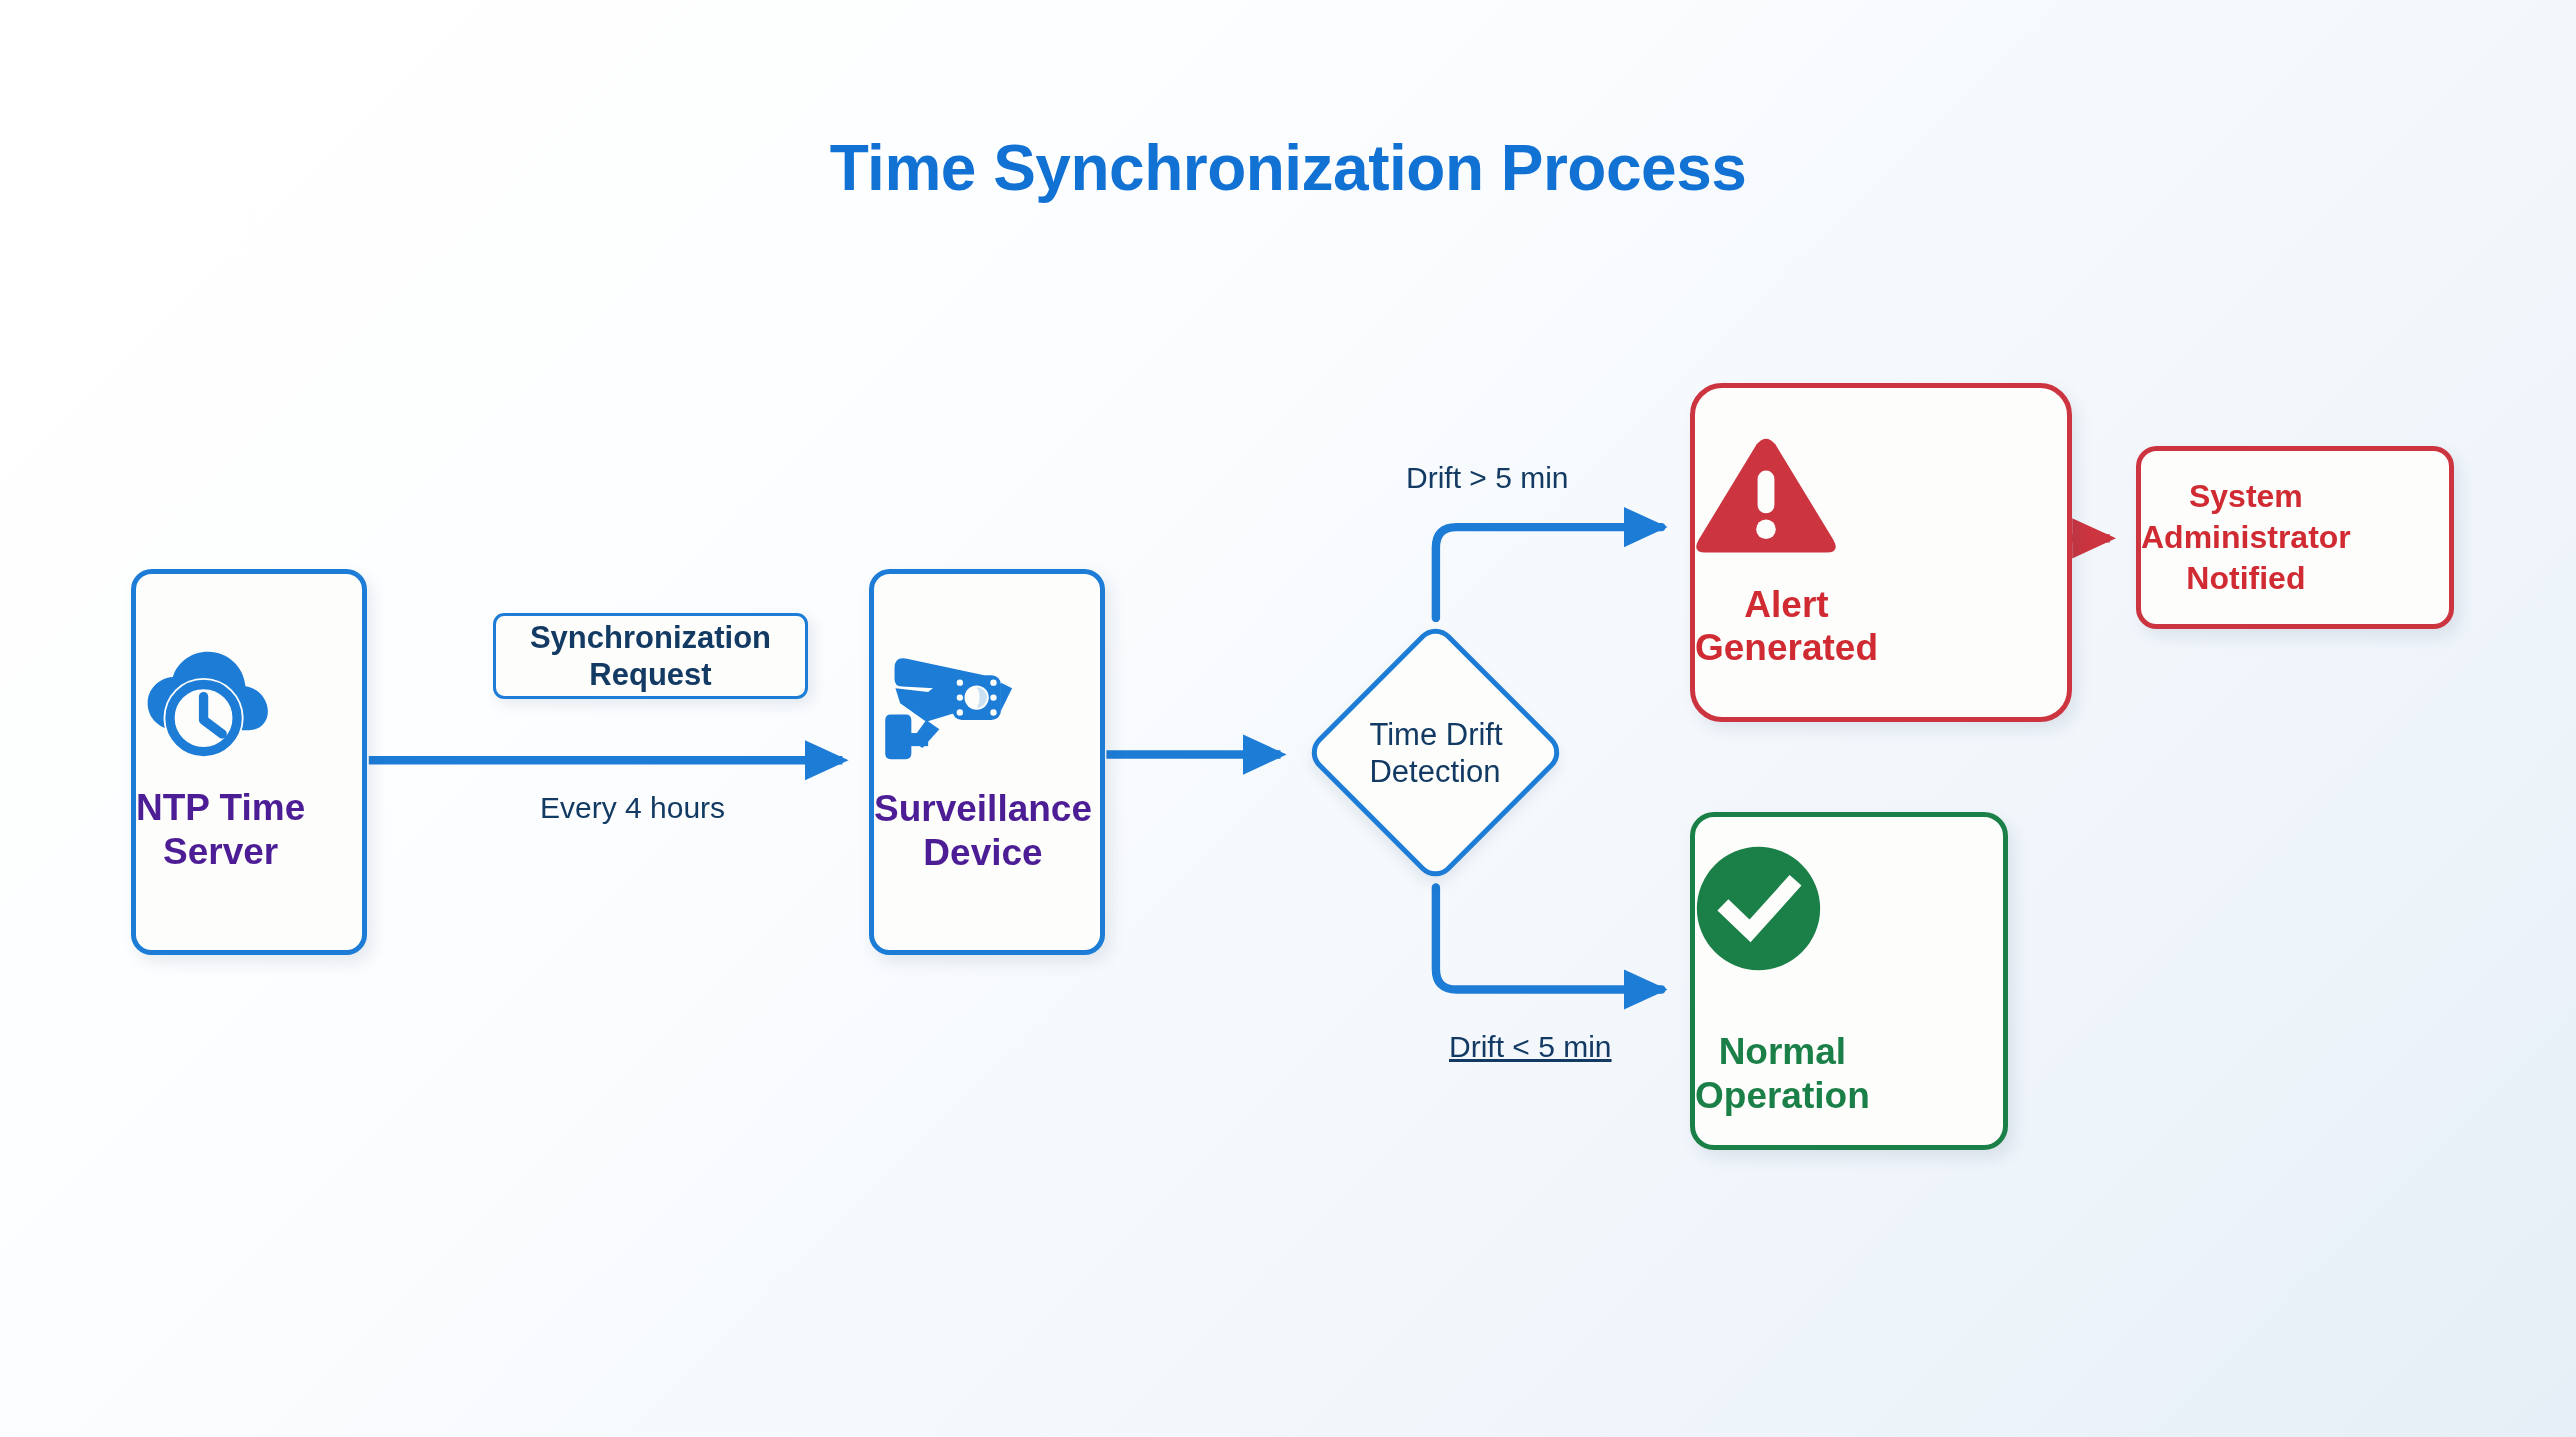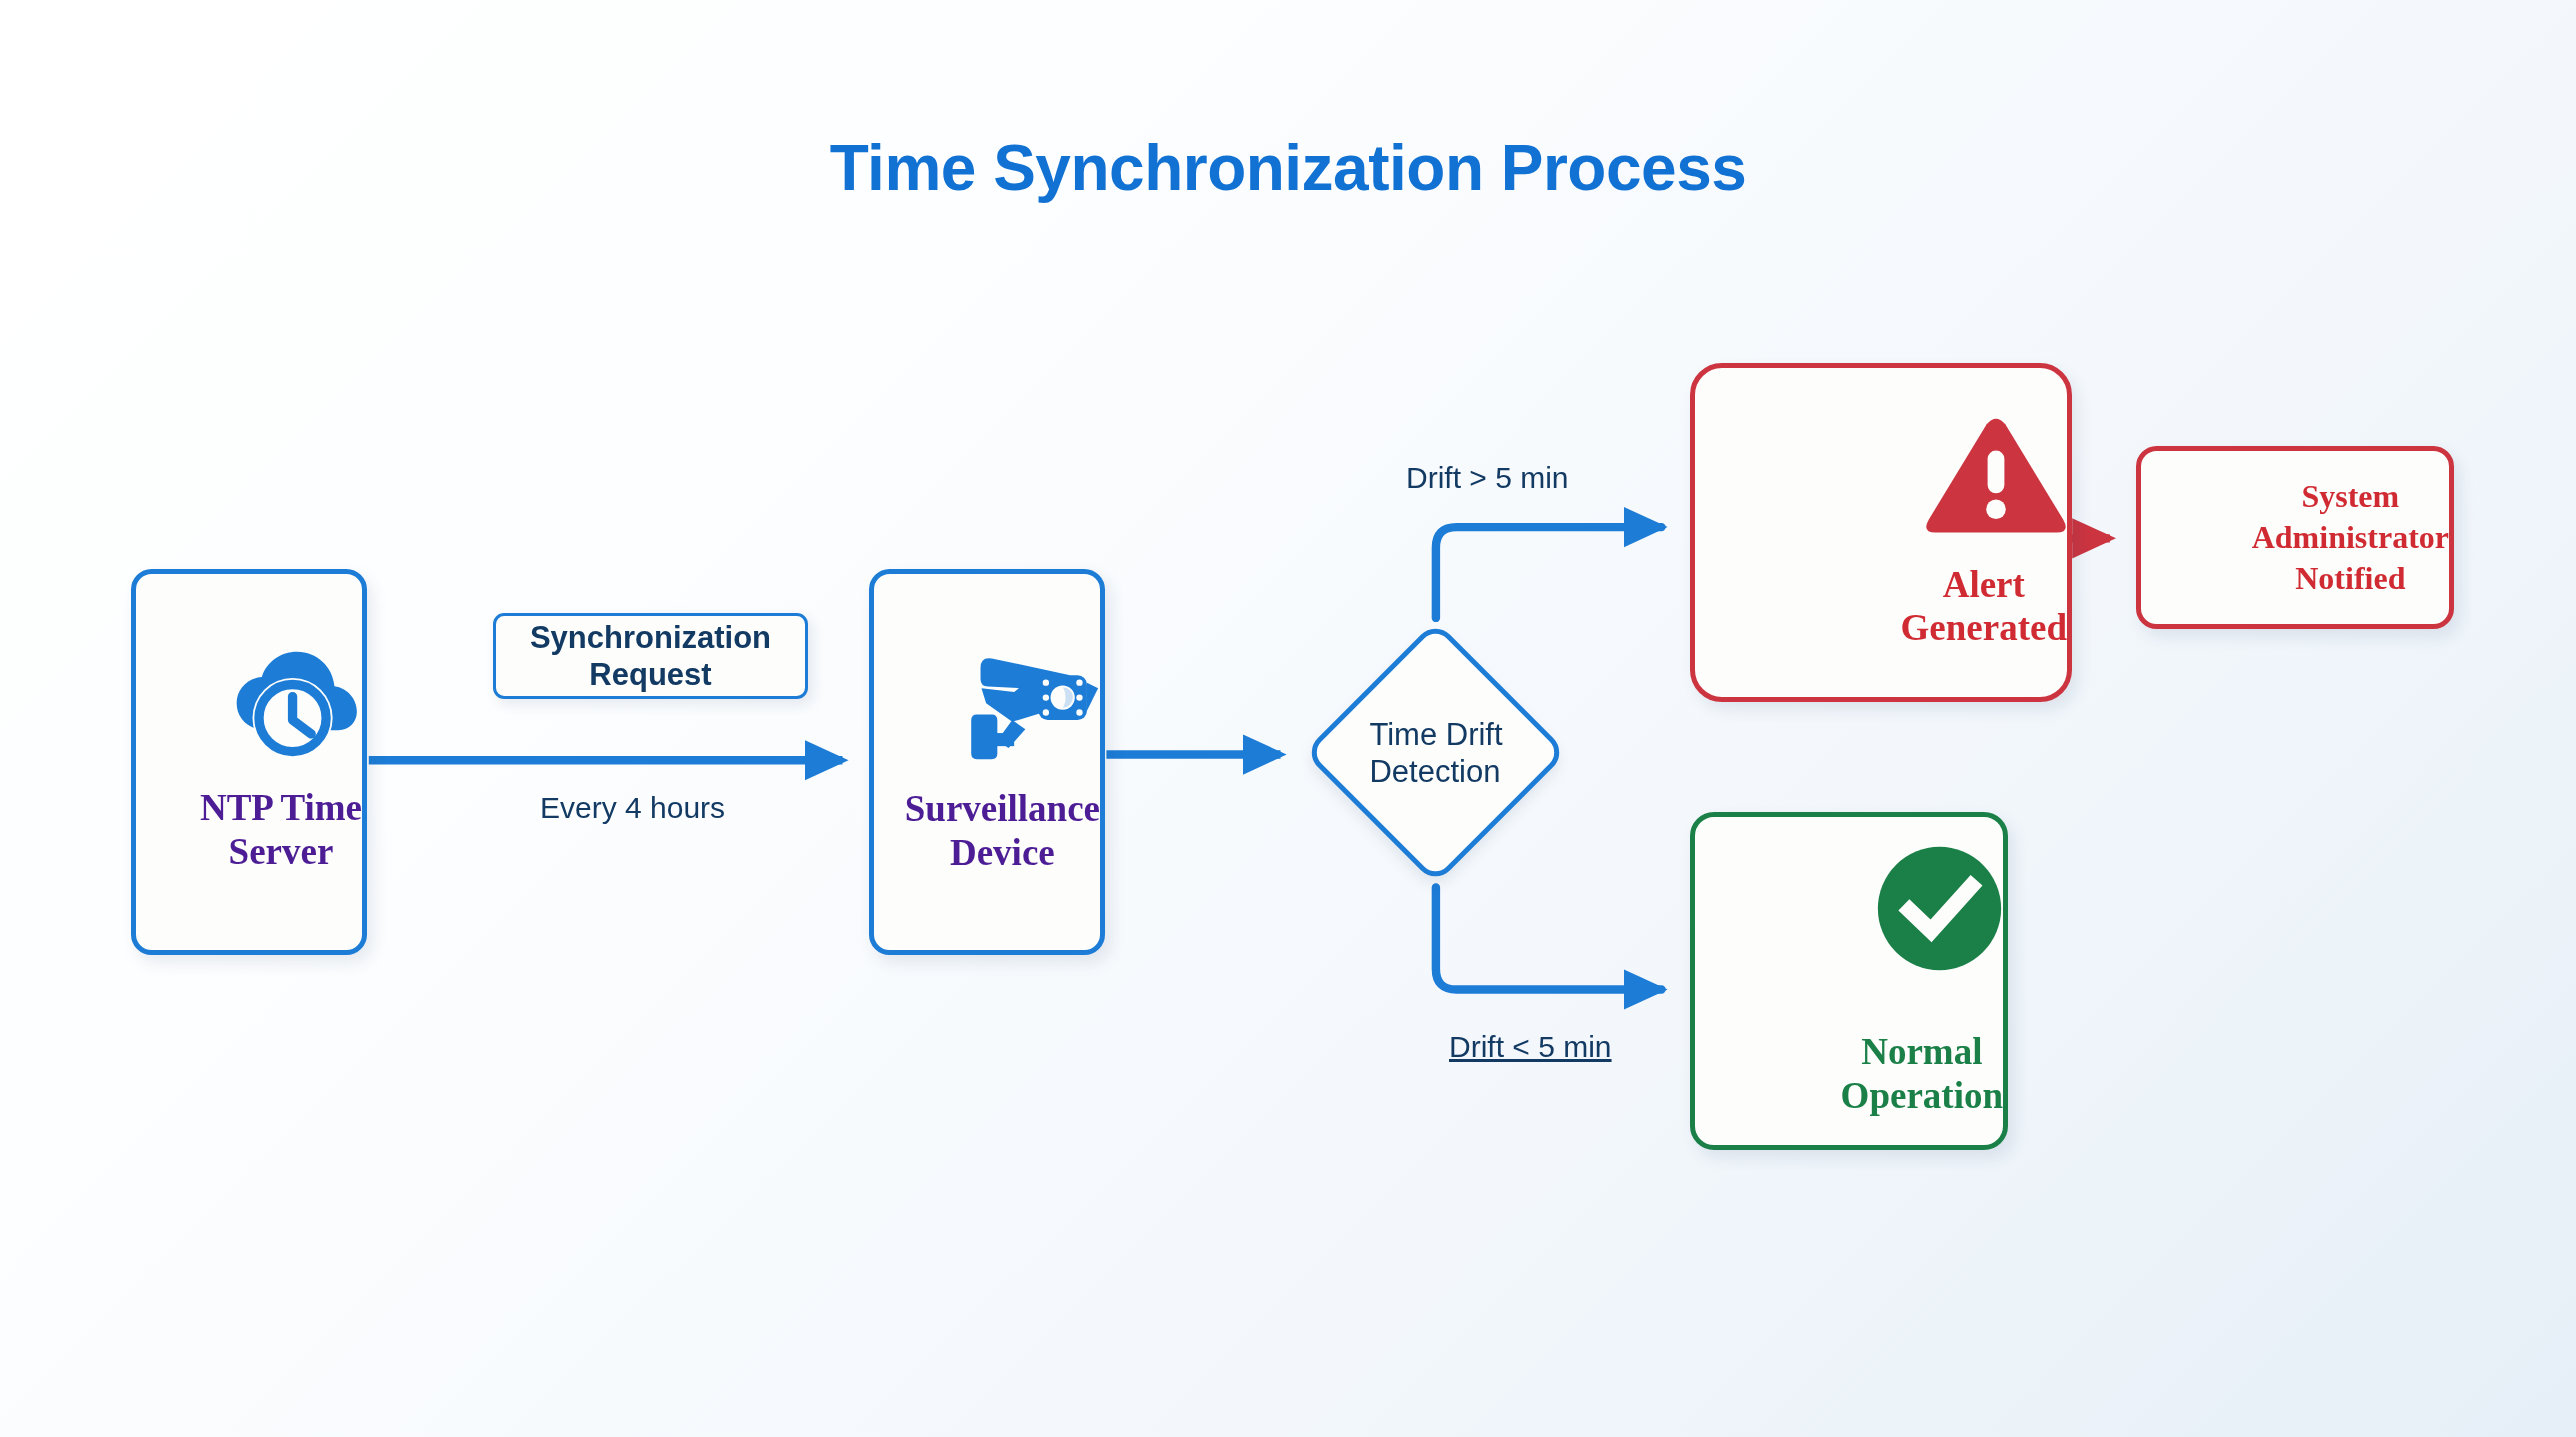--- a/index.html
+++ b/index.html
@@ -43,24 +43,23 @@
 
   
   .node {
     position: absolute;
     box-sizing: border-box;
     background: #fdfdfc;
     border-style: solid;
     border-radius: 20.6px;
     display: flex;
     flex-direction: column;
-    align-items: flex-end;
+    align-items: flex-start;
     justify-content: center;
     box-shadow: 5.6px 7.5px 15px rgba(40, 70, 110, 0.10);
-    font-family: Liberation Serif, serif;
   }
   .node .icon-wrap {
     display: flex;
     align-items: center;
     justify-content: center;
   }
   .node .node-label {
     text-align: center;
     font-weight: bold;
     line-height: 1.18;
@@ -104,21 +103,21 @@
   }
   #node-ntp .icon-wrap { margin-bottom: 24px; }
   #node-ntp .node-label { margin-top: 1.9px; }
 
   #node-device {
     left: 869px; top: 569px; width: 236px; height: 386px;
   }
   #node-device .icon-wrap { margin-bottom: 24px; }
 
   #node-alert {
-    left: 1690px; top: 363px; width: 382px; height: 339px;
+    left: 1690px; top: 383px; width: 382px; height: 339px;
     border-radius: 32px;
   }
   #node-alert .icon-wrap { margin-bottom: 22.5px; }
 
   #node-normal {
     left: 1690px; top: 812px; width: 318px; height: 338px;
     border-radius: 24px;
   }
   #node-normal .icon-wrap { margin-bottom: 22.5px; }
 

